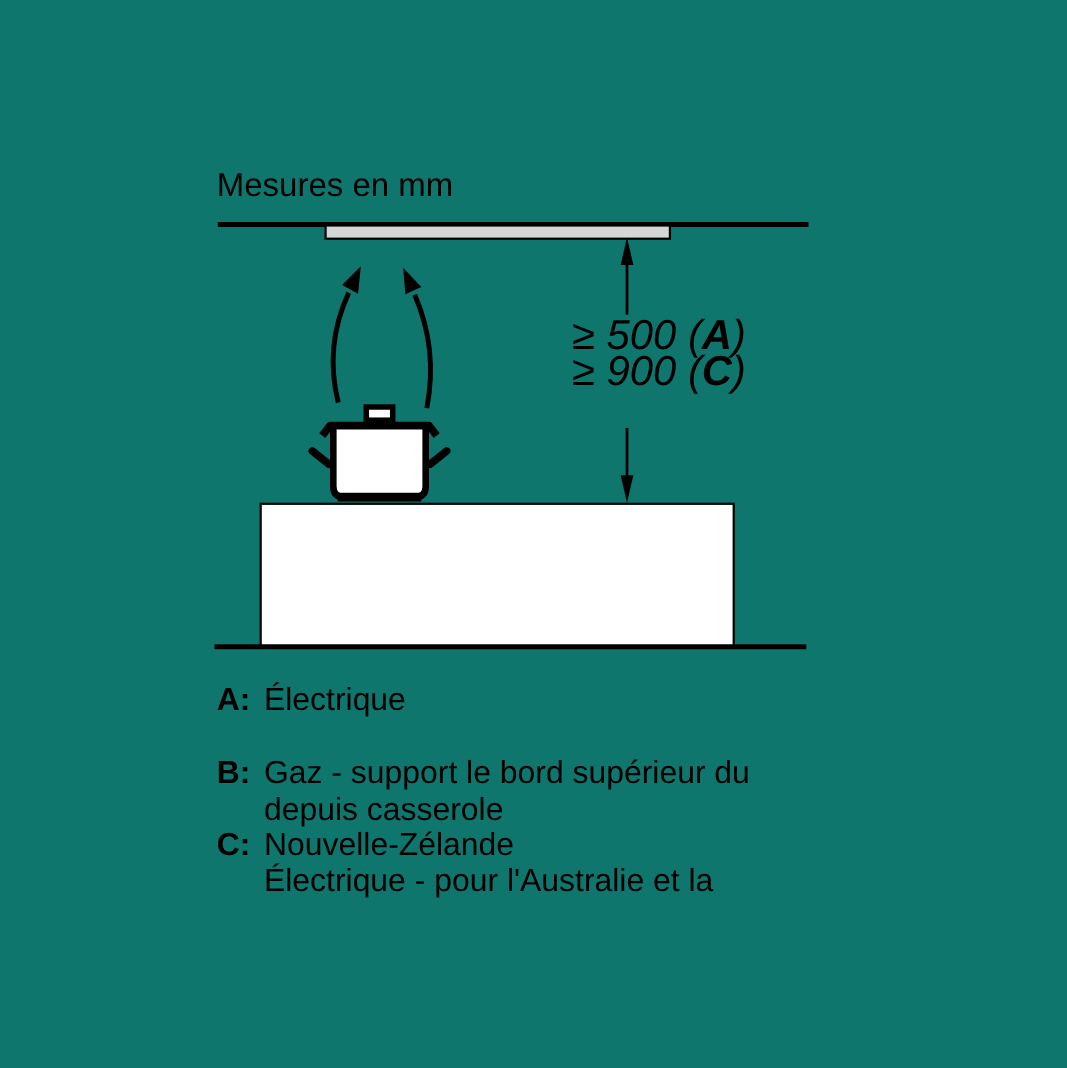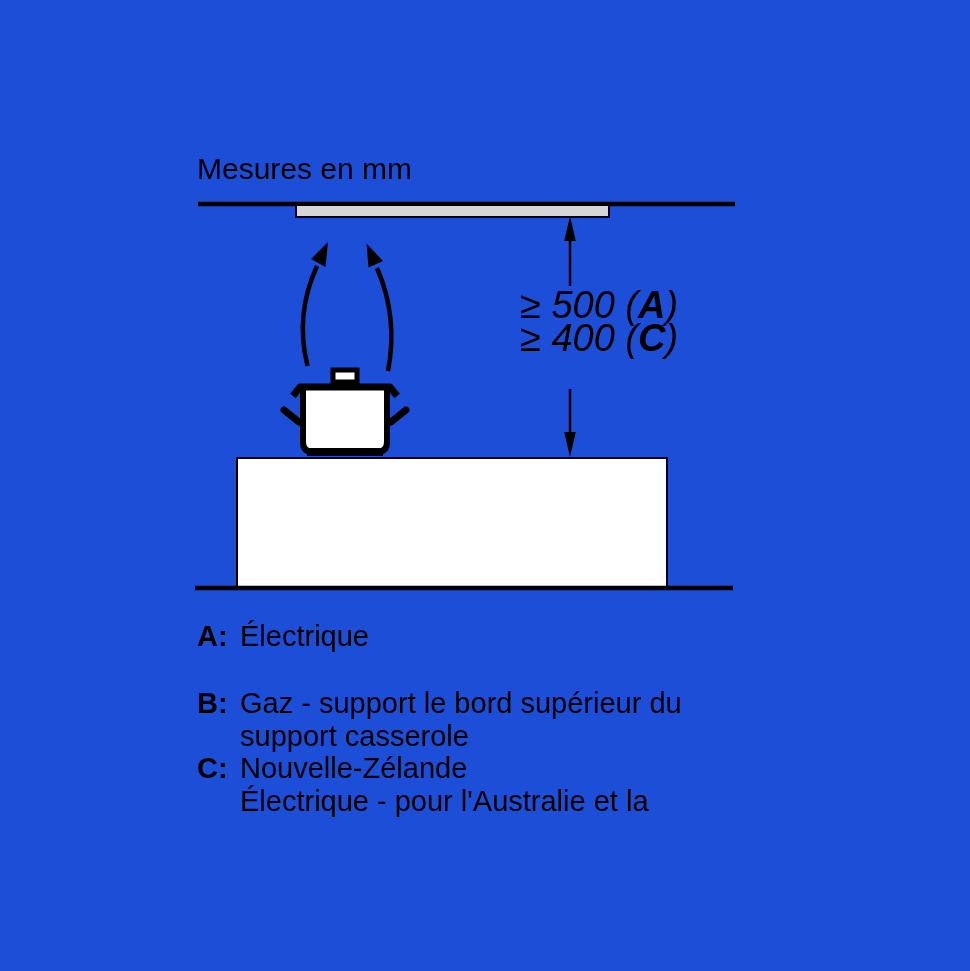--- a/index.html
+++ b/index.html
@@ -1,20 +1,20 @@
 <!DOCTYPE html>
 <html><head>
 <meta charset="utf-8">
 <style>
   html, body { margin: 0; padding: 0; background: #ffffff; }
   .canvas {
     position: relative;
     width: 970px;
     height: 971px;
-    background: #1d4ed8;
+    background: #0f766e;
     font-family: "Liberation Sans", "DejaVu Sans", sans-serif;
     color: #000000;
     overflow: hidden;
   }
   .diagram-svg { position: absolute; left: 0; top: 0; }
   .title {
     position: absolute;
     left: 197px;
     top: 152px;
     font-size: 30px;
@@ -85,35 +85,35 @@
       <line x1="307" y1="452" x2="383" y2="452" stroke="#000000" stroke-width="8"></line>
       <rect x="333" y="370" width="24" height="12" fill="#ffffff" stroke="#000000" stroke-width="5"></rect>
       <path d="M293,396 L300,387 L390,387 L397,396" fill="none" stroke="#000000" stroke-width="7" stroke-linejoin="round"></path>
     </g>
   </svg>
 
   <div class="title">Mesures en mm</div>
 
   <div class="measurements">
     <div class="meas-row"><span>≥ 500 (</span><b>A</b><span>)</span></div>
-    <div class="meas-row"><span>≥ 400 (</span><b>C</b><span>)</span></div>
+    <div class="meas-row"><span>≥ 900 (</span><b>C</b><span>)</span></div>
   </div>
 
   <div class="legend-item legend-a">
     <span class="legend-letter">A:</span>
     <span class="legend-lines">
       <div>Électrique</div>
     </span>
   </div>
 
   <div class="legend-item legend-b">
     <span class="legend-letter">B:</span>
     <span class="legend-lines">
       <div>Gaz - support le bord supérieur du</div>
-      <div>support casserole</div>
+      <div>depuis casserole</div>
     </span>
   </div>
 
   <div class="legend-item legend-c">
     <span class="legend-letter">C:</span>
     <span class="legend-lines">
       <div>Nouvelle-Zélande</div>
       <div>Électrique - pour l'Australie et la</div>
     </span>
   </div>

